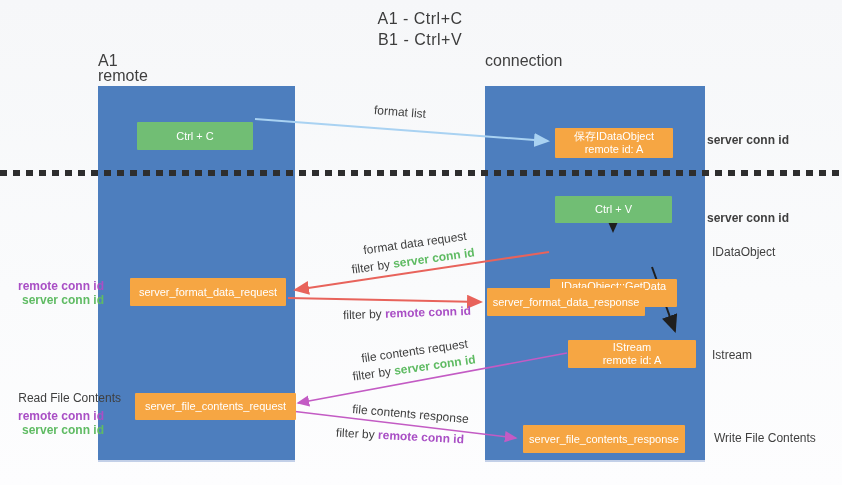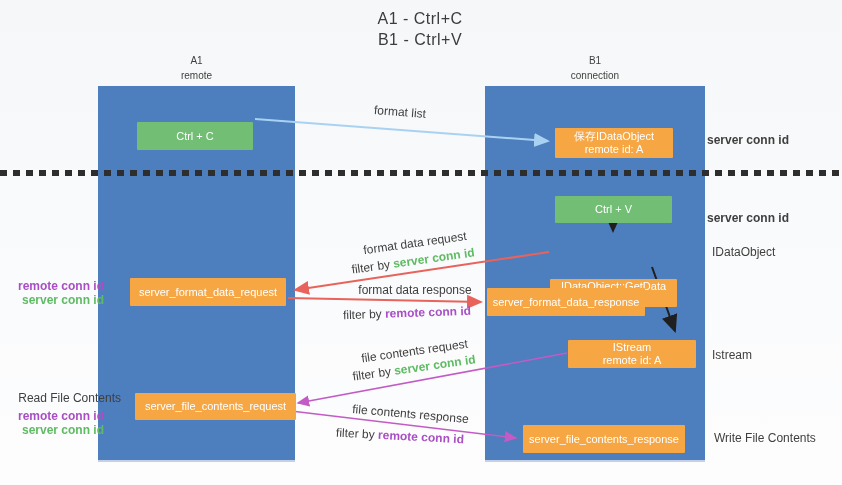--- a/index.html
+++ b/index.html
@@ -3,21 +3,21 @@
 <meta charset="utf-8">
 <style>
   html,body{margin:0;padding:0;background:#eef0f2;}
   #stage{
     position:relative;width:842px;height:485px;overflow:hidden;
     background:linear-gradient(180deg,#f6f7f9 0%,#fafbfc 60%,#fdfdfe 100%);
     font-family:"Liberation Sans",sans-serif;color:#3f3f3f;
   }
   .abs{position:absolute;}
   .title{font-size:16px;line-height:21px;text-align:center;color:#3c3c3c;letter-spacing:0.5px;}
-  .colhead{font-size:10px;line-height:15px;text-align:center;color:#3f3f3f;}
+  .colhead{font-size:16px;line-height:15px;text-align:left;color:#3f3f3f;}
   .column{background:#4d7ebe;box-shadow:0 2px 0 #c3d0e8;}
   .dotline{height:6px;background:repeating-linear-gradient(90deg,#2e2e2e 0 7px,transparent 7px 13px);}
   .node{color:#fff;font-size:11px;text-align:center;display:flex;flex-direction:column;justify-content:center;border-radius:1px;}
   .node.green{background:#71be74;margin-top:16px;}
   .node.orange{background:#f6a643;}
   .node .l{line-height:13px;white-space:nowrap;}
   .ann{font-size:12px;color:#3f3f3f;text-align:center;white-space:nowrap;}
   .ann .accent-green, .accent-green{color:#5fbb63;font-weight:bold;}
   .ann .accent-purple, .accent-purple{color:#a94fc5;font-weight:bold;}
   .sidelabel{font-size:12px;color:#3f3f3f;white-space:nowrap;}
@@ -32,21 +32,20 @@
   <div class="abs title" style="left:300px;top:8px;width:240px;">
     <div>A1 - Ctrl+C</div>
     <div>B1 - Ctrl+V</div>
   </div>
 
   <div class="abs colhead" style="left:98px;top:53px;width:197px;">
     <div>A1</div>
     <div>remote</div>
   </div>
   <div class="abs colhead" style="left:485px;top:53px;width:220px;">
-    <div>B1</div>
     <div>connection</div>
   </div>
 
   <div class="abs column" style="left:98px;top:86px;width:197px;height:374px;"></div>
   <div class="abs column" style="left:485px;top:86px;width:220px;height:374px;"></div>
 
   <div class="abs dotline" style="left:0;top:170px;width:842px;"></div>
 
   <svg width="842" height="485">
     <defs>
@@ -111,21 +110,20 @@
     <div class="l">server_file_contents_response</div>
   </div>
 
   <div class="abs ann" style="left:350px;top:105px;width:100px;transform:rotate(4.5deg);">format list</div>
 
   <div class="abs ann" style="left:355px;top:236px;width:120px;transform:rotate(-8deg);">format data request</div>
   <div class="abs ann" style="left:343px;top:254px;width:140px;transform:rotate(-8deg);">
     <span>filter by </span><span class="accent-green">server conn id</span>
   </div>
 
-  <div class="abs ann" style="left:355px;top:283px;width:120px;">format data response</div>
   <div class="abs ann" style="left:337px;top:306px;width:140px;transform:rotate(-2deg);">
     <span>filter by </span><span class="accent-purple">remote conn id</span>
   </div>
 
   <div class="abs ann" style="left:352px;top:344px;width:125px;transform:rotate(-8deg);">file contents request</div>
   <div class="abs ann" style="left:343px;top:361px;width:142px;transform:rotate(-8deg);">
     <span>filter by </span><span class="accent-green">server conn id</span>
   </div>
 
   <div class="abs ann" style="left:348px;top:407px;width:125px;transform:rotate(5deg);">file contents response</div>

